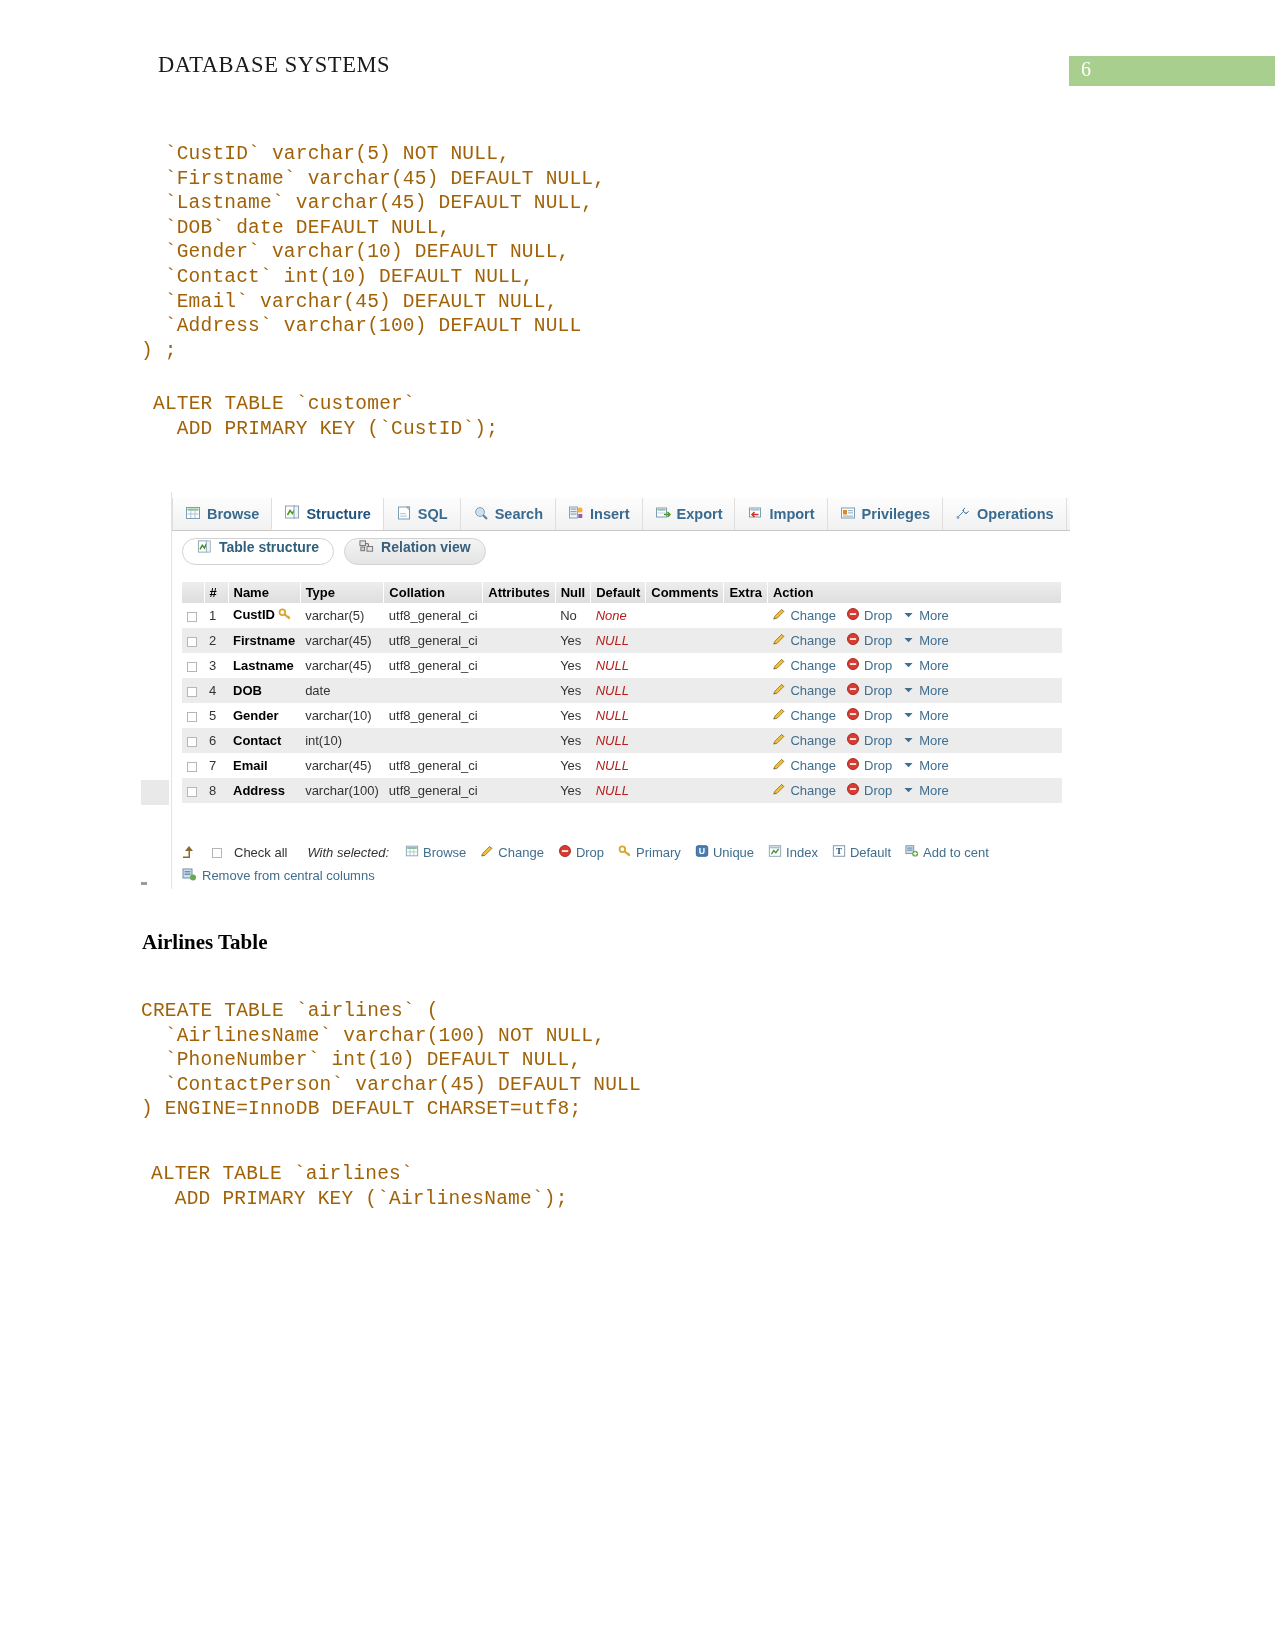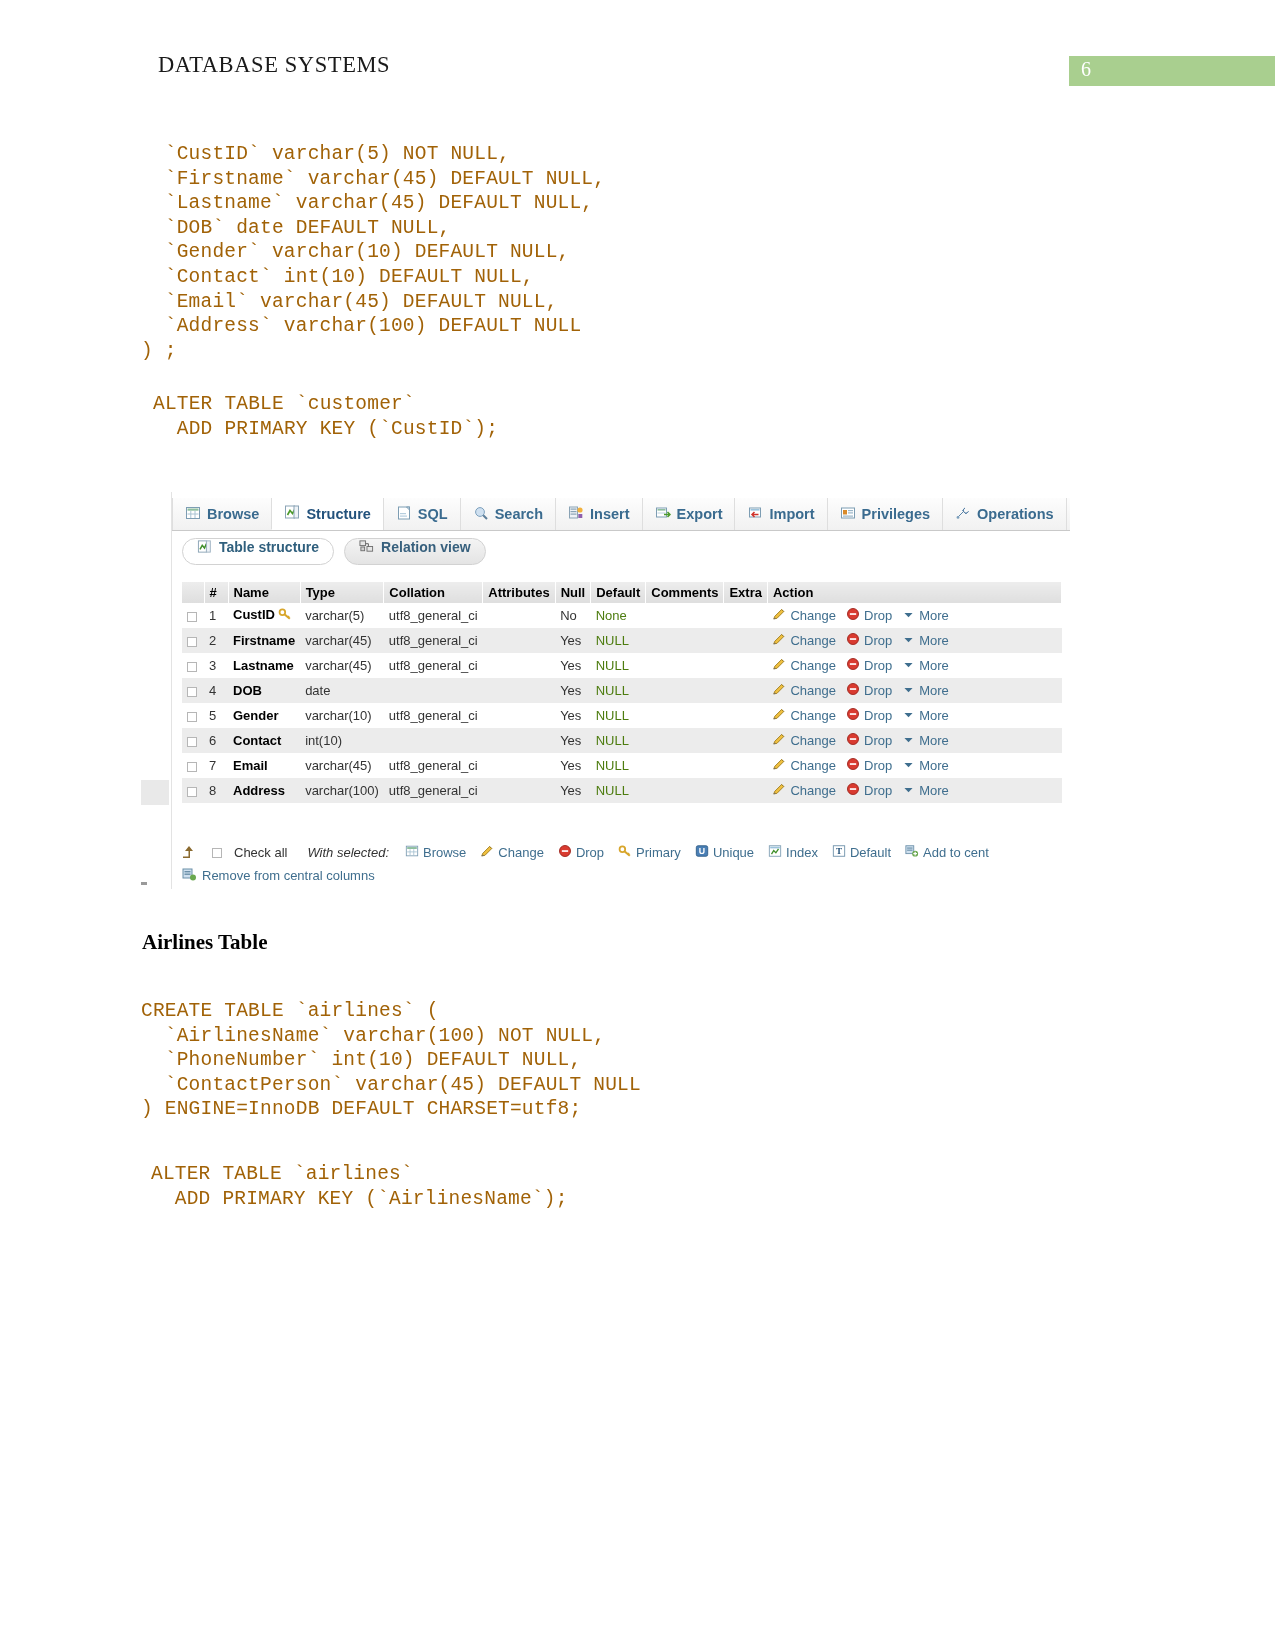--- a/index.html
+++ b/index.html
@@ -157,21 +157,21 @@
   #pma-table tr.even td { background:#ececec; }
   .cb {
     display:inline-block; width:10px; height:10px;
     border:1px solid #b6b6b6; background:#fff; vertical-align:middle;
   }
   .col-num { color:#333; }
   .col-name { font-weight:bold; color:#000; }
   .col-type { color:#333; }
   .col-coll { color:#333; }
   .nullv { font-style:italic; color:#333; }
-  .defv  { color:#4d7c0f; }
+  .defv  { font-style:italic; color:#b91c1c; }
   .act { display:flex; align-items:center; gap:4px; }
   .act a { color:#3f6e8e; text-decoration:none; font-size:13px; }
   .keyicon { display:inline-block; vertical-align:middle; margin-left:3px; }
 
   
   #pma-footer {
     position:absolute; left:10px; top:352px; width:880px;
   }
   #pma-footer-row1 {
     display:flex; align-items:center; gap:12px;

